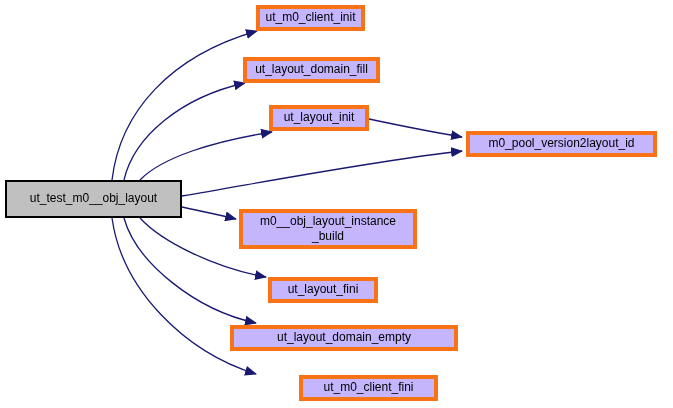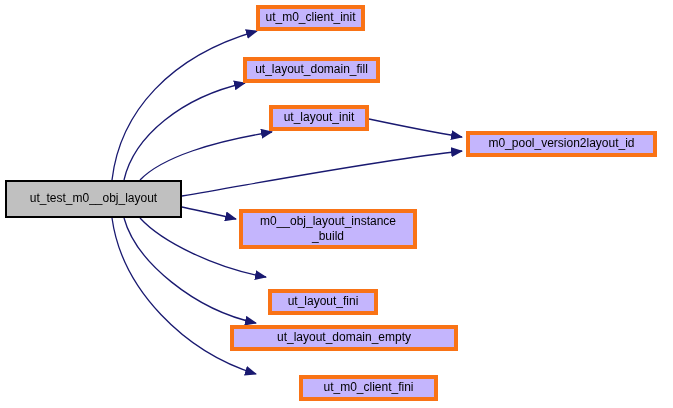--- a/index.html
+++ b/index.html
@@ -86,21 +86,21 @@
       <div class="node" style="left: 269px; top: 105px; width: 100px; height: 26px;">
         <span>ut_layout_init</span>
       </div>
       <div class="node" style="left: 466px; top: 131px; width: 191px; height: 26px;">
         <span>m0_pool_version2layout_id</span>
       </div>
       <div class="node" style="left: 239px; top: 209px; width: 178px; height: 40px;">
         <span>m0__obj_layout_instance</span>
         <span>_build</span>
       </div>
-      <div class="node" style="left: 268px; top: 289px; width: 110px; height: 26px;">
+      <div class="node" style="left: 268px; top: 277px; width: 110px; height: 26px;">
         <span>ut_layout_fini</span>
       </div>
       <div class="node" style="left: 230px; top: 325px; width: 228px; height: 26px;">
         <span>ut_layout_domain_empty</span>
       </div>
       <div class="node" style="left: 254px; top: 375px; width: 139px; height: 26px; margin-left: 45px;">
         <span>ut_m0_client_fini</span>
       </div>
     </div>
 </div>

